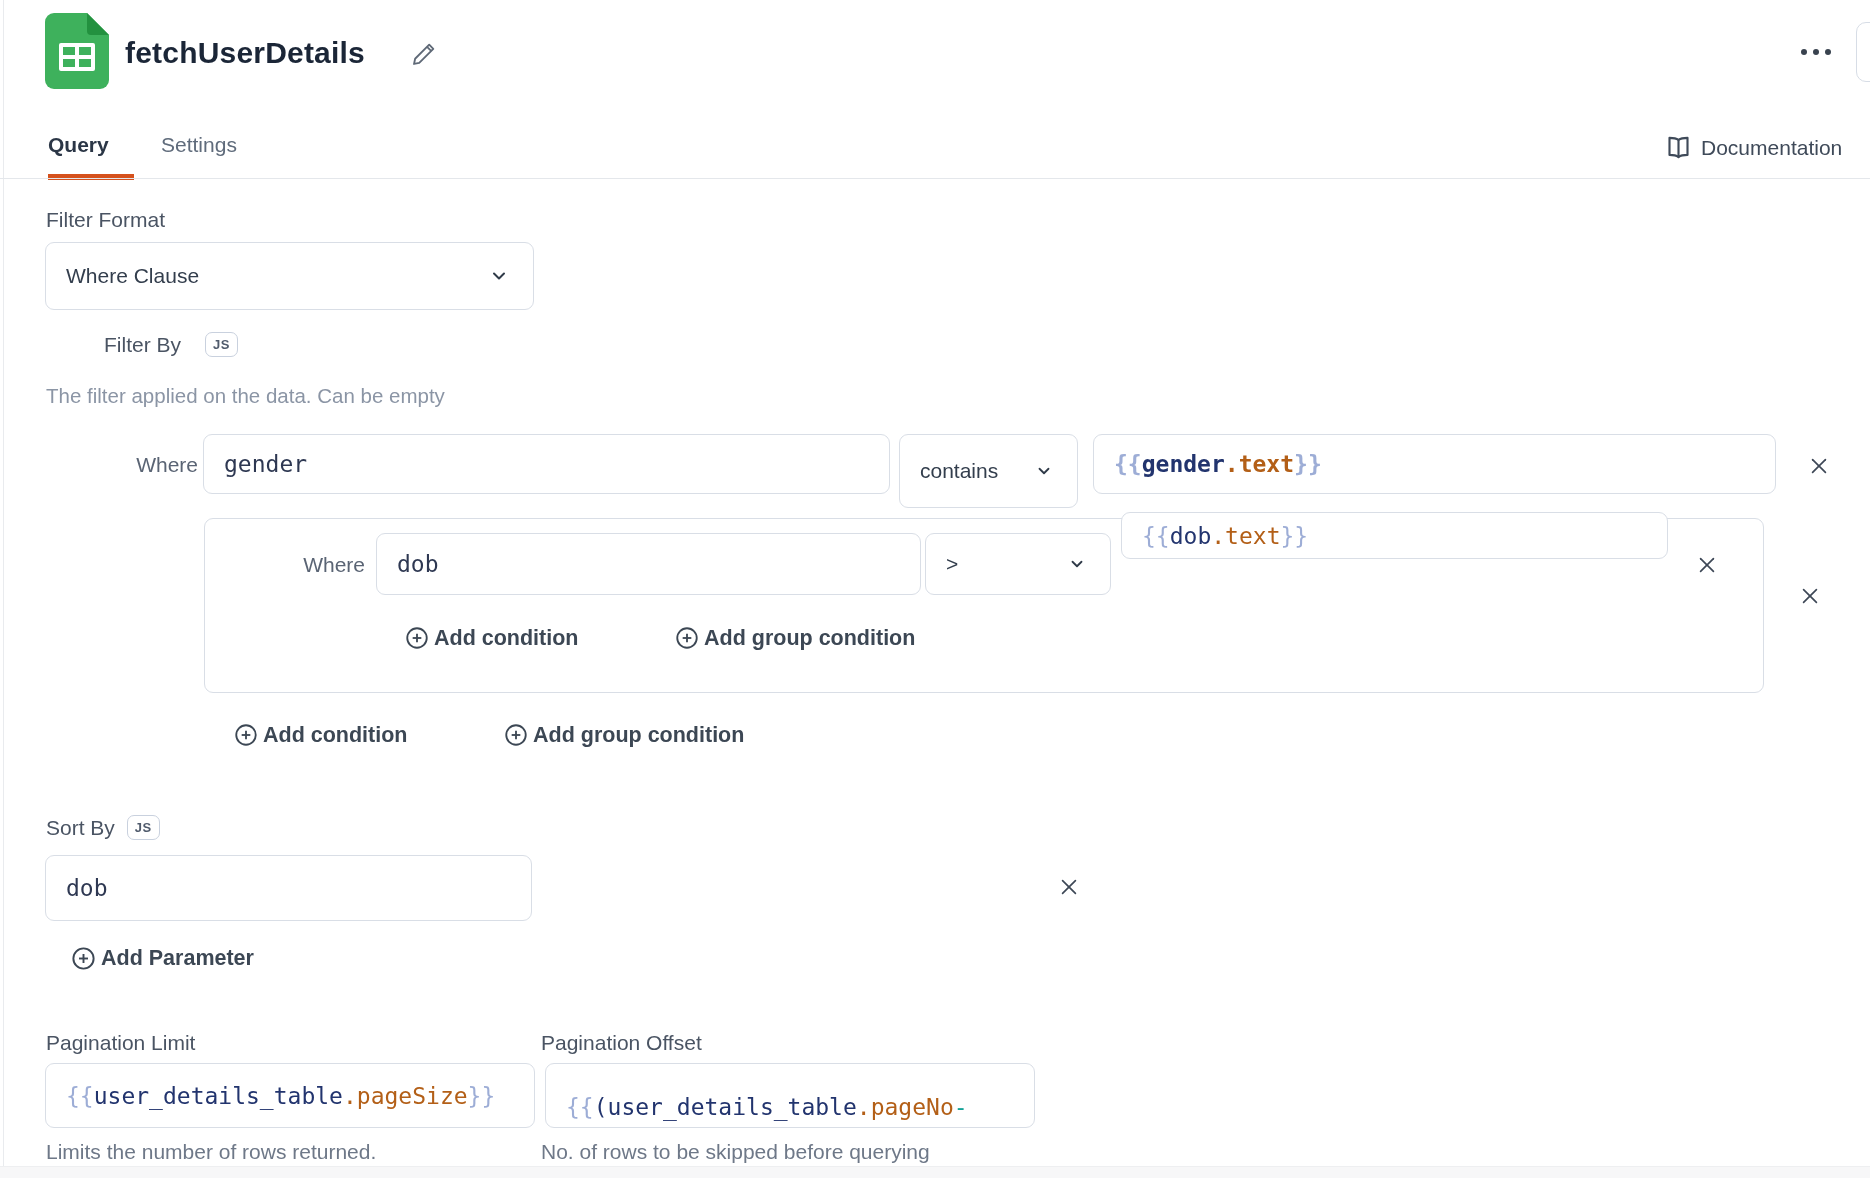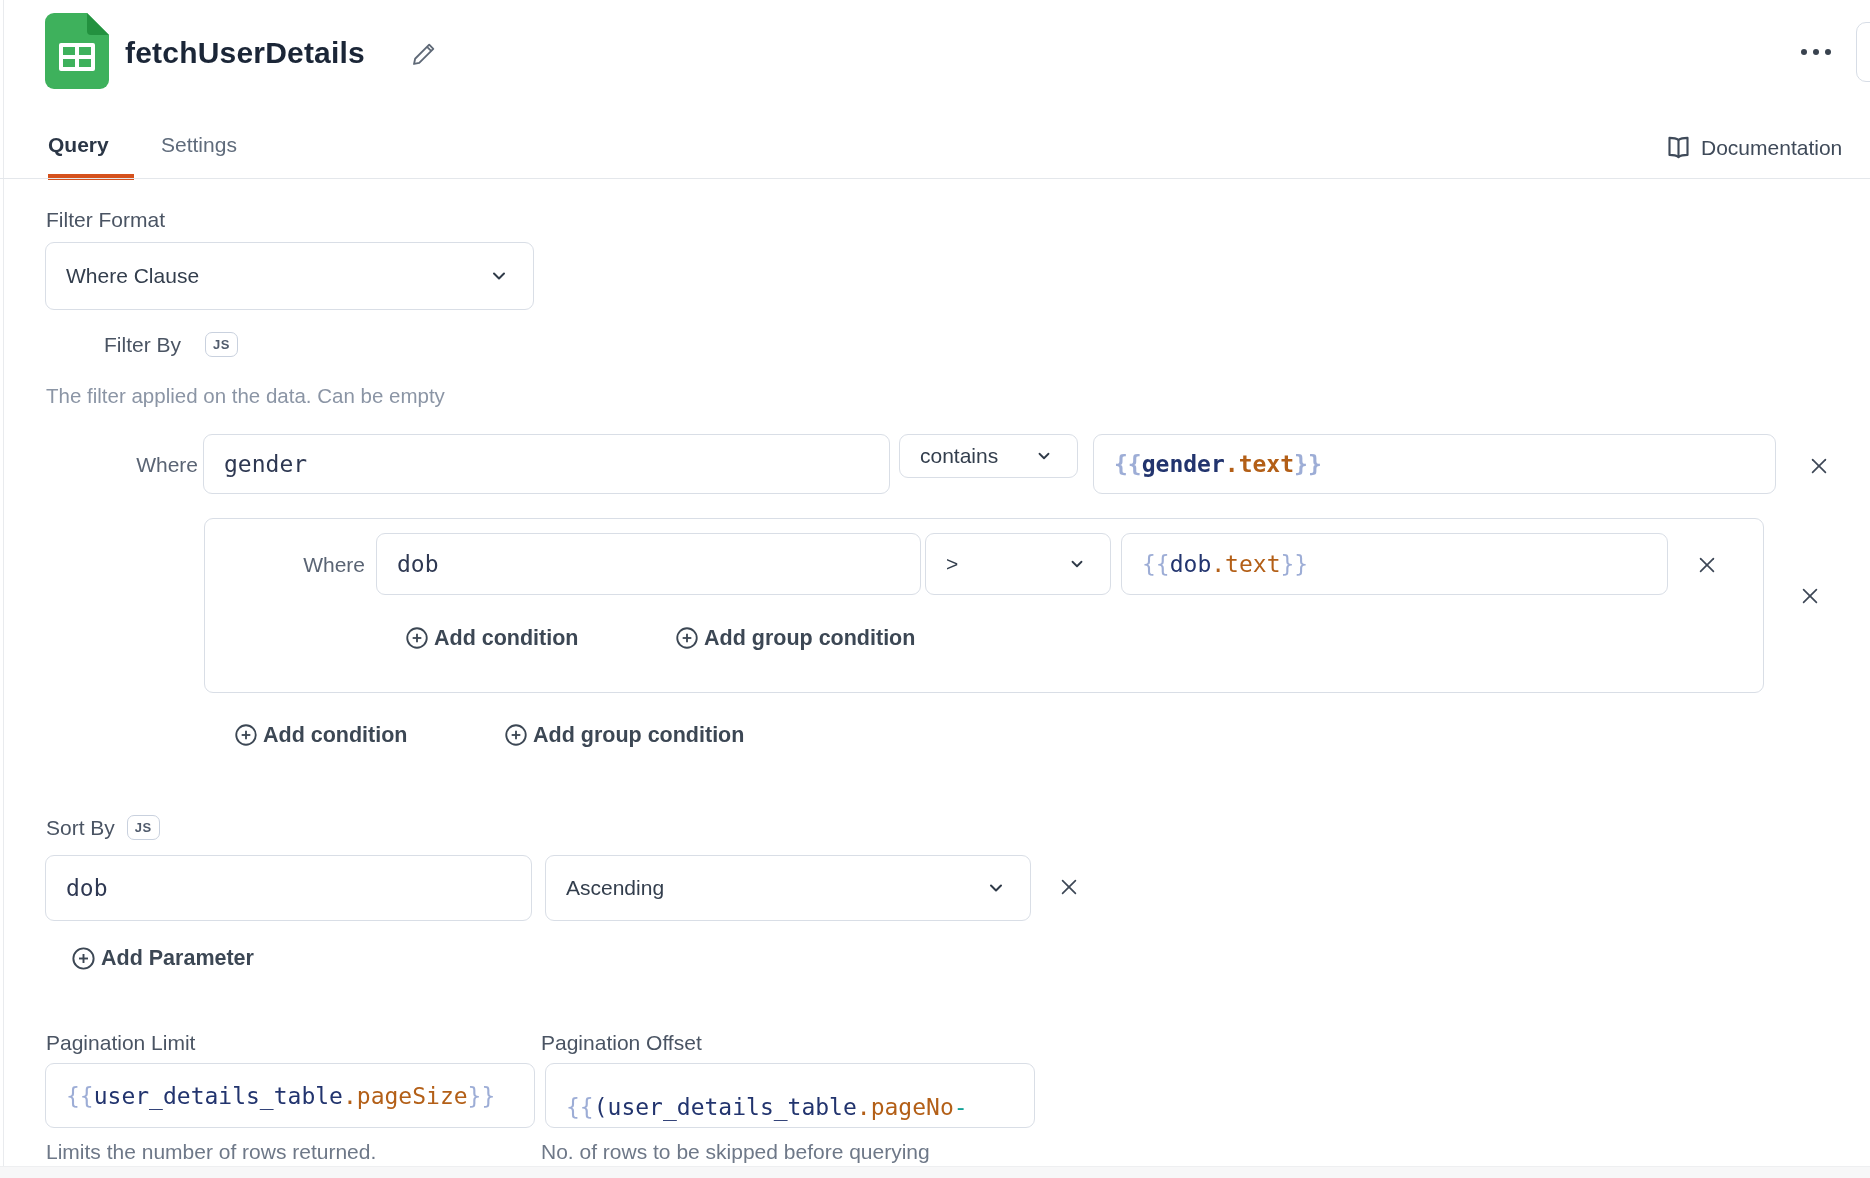--- a/index.html
+++ b/index.html
@@ -136,21 +136,21 @@
   <div class="abs" style="left:58px; top:332px; display:flex; align-items:center; gap:24px;margin-left:46px;">
     <span class="field-label">Filter By</span>
     <button class="js-badge">JS</button>
   </div>
   <div class="abs helper" style="left:46px; top:384px;">The filter applied on the data. Can be empty</div>
 
   <div class="abs where-label" style="left:88px; top:453px; width:110px;">Where</div>
   <div class="abs tinput" style="left:203px; top:434px; width:687px; height:60px;">
     <span>gender</span>
   </div>
-  <div class="abs select" style="left:899px; top:434px; width:179px; height:44px;">
+  <div class="abs select" style="left:899px; top:434px; width:179px; height:74px;">
     <span>contains</span>
     <span class="chev" style="display:flex">
       <svg width="18" height="18" viewBox="0 0 24 24" fill="none" stroke="currentColor" stroke-width="2.4" stroke-linecap="round" stroke-linejoin="round">
           <polyline points="6 9 12 15 18 9"></polyline>
         </svg>
     </span>
   </div>
   <div class="abs tinput" style="left:1093px; top:434px; width:683px; height:60px;font-weight:bold;">
     <span class="code">
       <span class="cb">{{</span><span class="ci">gender</span><span class="cp">.</span><span class="cp">text</span><span class="cb">}}</span>
@@ -173,21 +173,21 @@
     <span>dob</span>
   </div>
   <div class="abs select" style="left:925px; top:533px; width:186px; height:62px;">
     <span>&gt;</span>
     <span class="chev" style="display:flex">
       <svg width="18" height="18" viewBox="0 0 24 24" fill="none" stroke="currentColor" stroke-width="2.4" stroke-linecap="round" stroke-linejoin="round">
           <polyline points="6 9 12 15 18 9"></polyline>
         </svg>
     </span>
   </div>
-  <div class="abs tinput" style="left:1121px; top:533px; width:547px; height:62px;">
+  <div class="abs tinput" style="left:1121px; top:512px; width:547px; height:47px;">
     <span class="code">
       <span class="cb">{{</span><span class="ci">dob</span><span class="cp">.</span><span class="cp">text</span><span class="cb">}}</span>
     </span>
   </div>
   <button class="abs xbtn" style="left:1692px; top:550px;">
     <span style="display:flex">
       <svg width="22" height="22" viewBox="0 0 24 24" stroke="currentColor" stroke-width="1.8" stroke-linecap="round">
           <line x1="5" y1="5" x2="19" y2="19"></line>
           <line x1="19" y1="5" x2="5" y2="19"></line>
         </svg>
@@ -243,28 +243,20 @@
     </span>
     <span>Add group condition</span>
   </button>
 
   <div class="abs" style="left:46px; top:815px; display:flex; align-items:center; gap:12px;">
     <span class="field-label">Sort By</span>
     <button class="js-badge">JS</button>
   </div>
   <div class="abs tinput" style="left:45px; top:855px; width:487px; height:66px;">
     <span>dob</span>
-  </div>
-  <div class="abs select" style="left:545px; top:855px; width:486px; height:66px;">
-    <span>Ascending</span>
-    <span class="chev" style="display:flex">
-      <svg width="20" height="20" viewBox="0 0 24 24" fill="none" stroke="currentColor" stroke-width="2.4" stroke-linecap="round" stroke-linejoin="round">
-          <polyline points="6 9 12 15 18 9"></polyline>
-        </svg>
-    </span>
   </div>
   <button class="abs xbtn" style="left:1054px; top:872px;">
     <span style="display:flex">
       <svg width="22" height="22" viewBox="0 0 24 24" stroke="currentColor" stroke-width="1.8" stroke-linecap="round">
           <line x1="5" y1="5" x2="19" y2="19"></line>
           <line x1="19" y1="5" x2="5" y2="19"></line>
         </svg>
     </span>
   </button>
 

